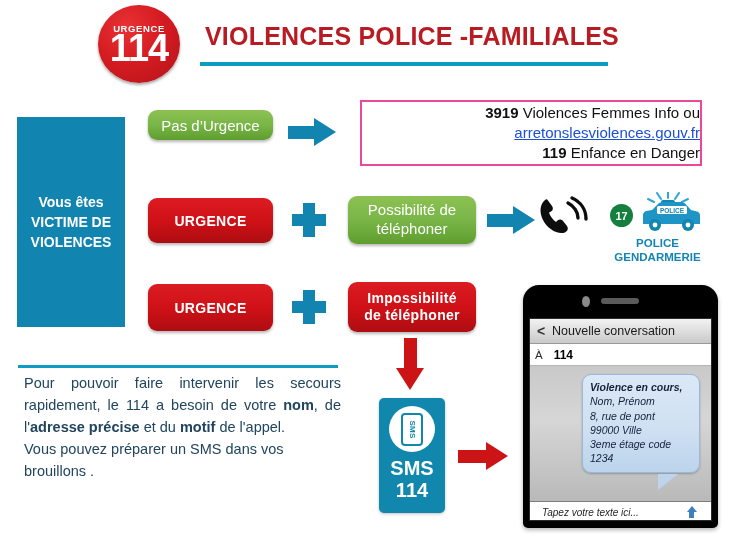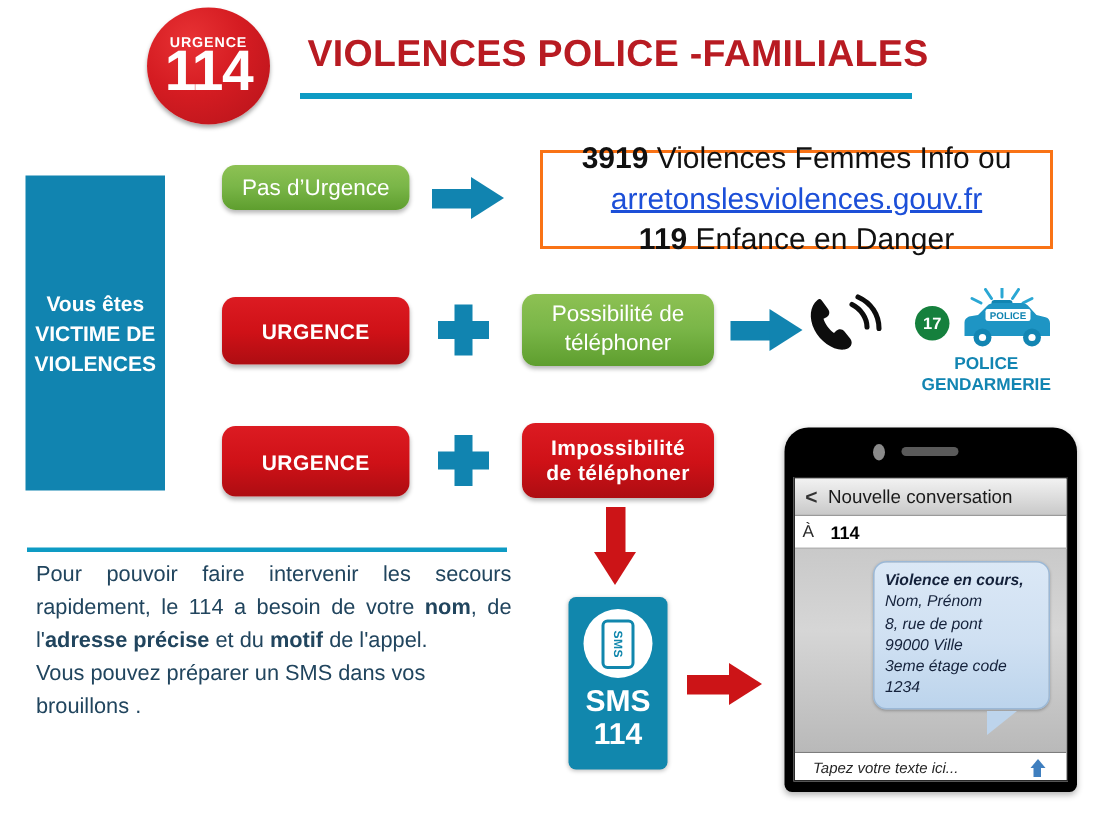--- a/index.html
+++ b/index.html
@@ -44,21 +44,21 @@
     color: #b81b22; letter-spacing: .2px;
     white-space: nowrap;
   }
   #title-rule {
     left: 200px; top: 62px; width: 408px; height: 4px;
     background: #0e9bc4;
   }
 
   
   #victim-box {
-    left: 17px; top: 117px; width: 93px; height: 210px;
+    left: 17px; top: 117px; width: 108px; height: 210px;
     background: #1184b0;
     display: flex; align-items: center; justify-content: center;
     text-align: center;
     color: #ffffff; font-weight: bold; font-size: 14px; line-height: 1.45;
   }
 
   
   .pill {
     border-radius: 9px;
     display: flex; align-items: center; justify-content: center;
@@ -125,25 +125,25 @@
   #arrow-red-right .arr-body { left: 0; top: 8px; width: 30px; height: 13px; background: #cc1417; }
   #arrow-red-right .arr-head {
     left: 28px; top: 0;
     border-top: 14px solid transparent; border-bottom: 14px solid transparent;
     border-left: 22px solid #cc1417;
   }
 
   
   #info-box {
     left: 360px; top: 100px; width: 338px; height: 62px;
-    border: 2px solid #f97316;
+    border: 2px solid #ec4899;
     background: #ffffff;
     display: flex; flex-direction: column;
-    align-items: center; justify-content: center;
-    font-size: 20px; color: #111111; line-height: 1.35;
+    align-items: flex-end; justify-content: center;
+    font-size: 15px; color: #111111; line-height: 1.35;
   }
   #info-box .ln { white-space: nowrap; }
   #info-box b { font-weight: bold; }
   #info-link {
     color: #1c4fd8; text-decoration: underline; font-weight: normal;
   }
 
   
   #police-block { left: 535px; top: 192px; width: 175px; height: 80px; }
   #phone-ring-icon { position: absolute; left: 0; top: 2px; }

